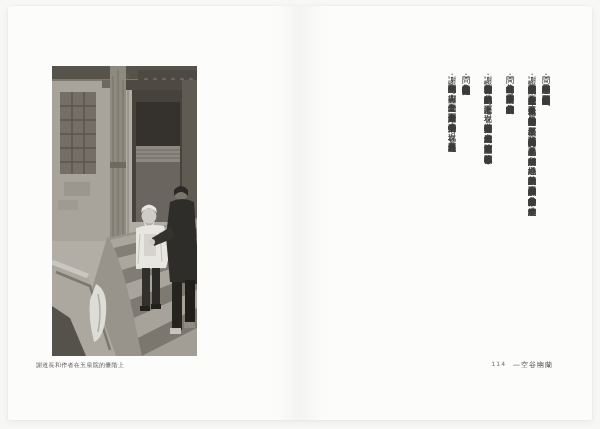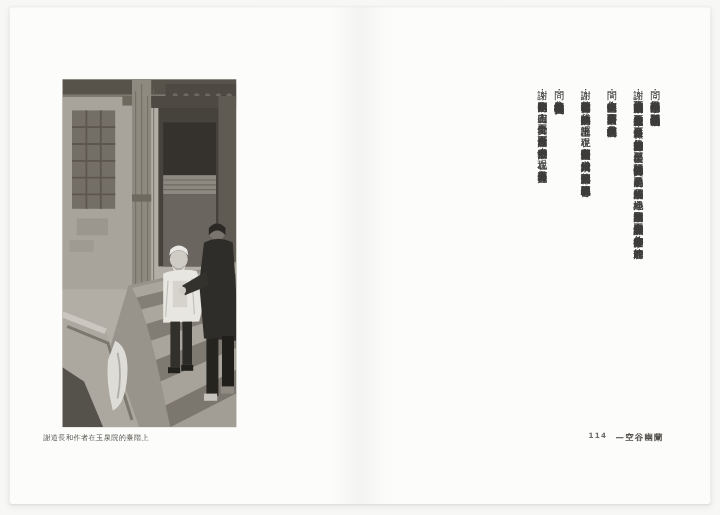--- a/index.html
+++ b/index.html
@@ -80,21 +80,20 @@
   }
   
   #page-footer {
     position: absolute;
     top: 360px;
     right: 47px;
     display: flex;
     align-items: flex-start;
     gap: 7px;
     color: #56544f;
-    font-weight: bold;
   }
   #page-footer .pagenum {
     font-size: 6px;
     letter-spacing: 1px;
     color: #6e6c68;
   }
   #page-footer .running-title {
     font-size: 7px;
     letter-spacing: 1px;
     color: #504e4a;

